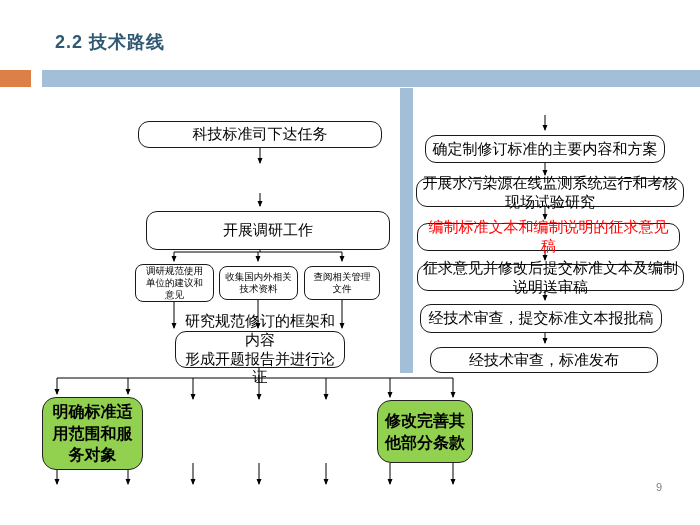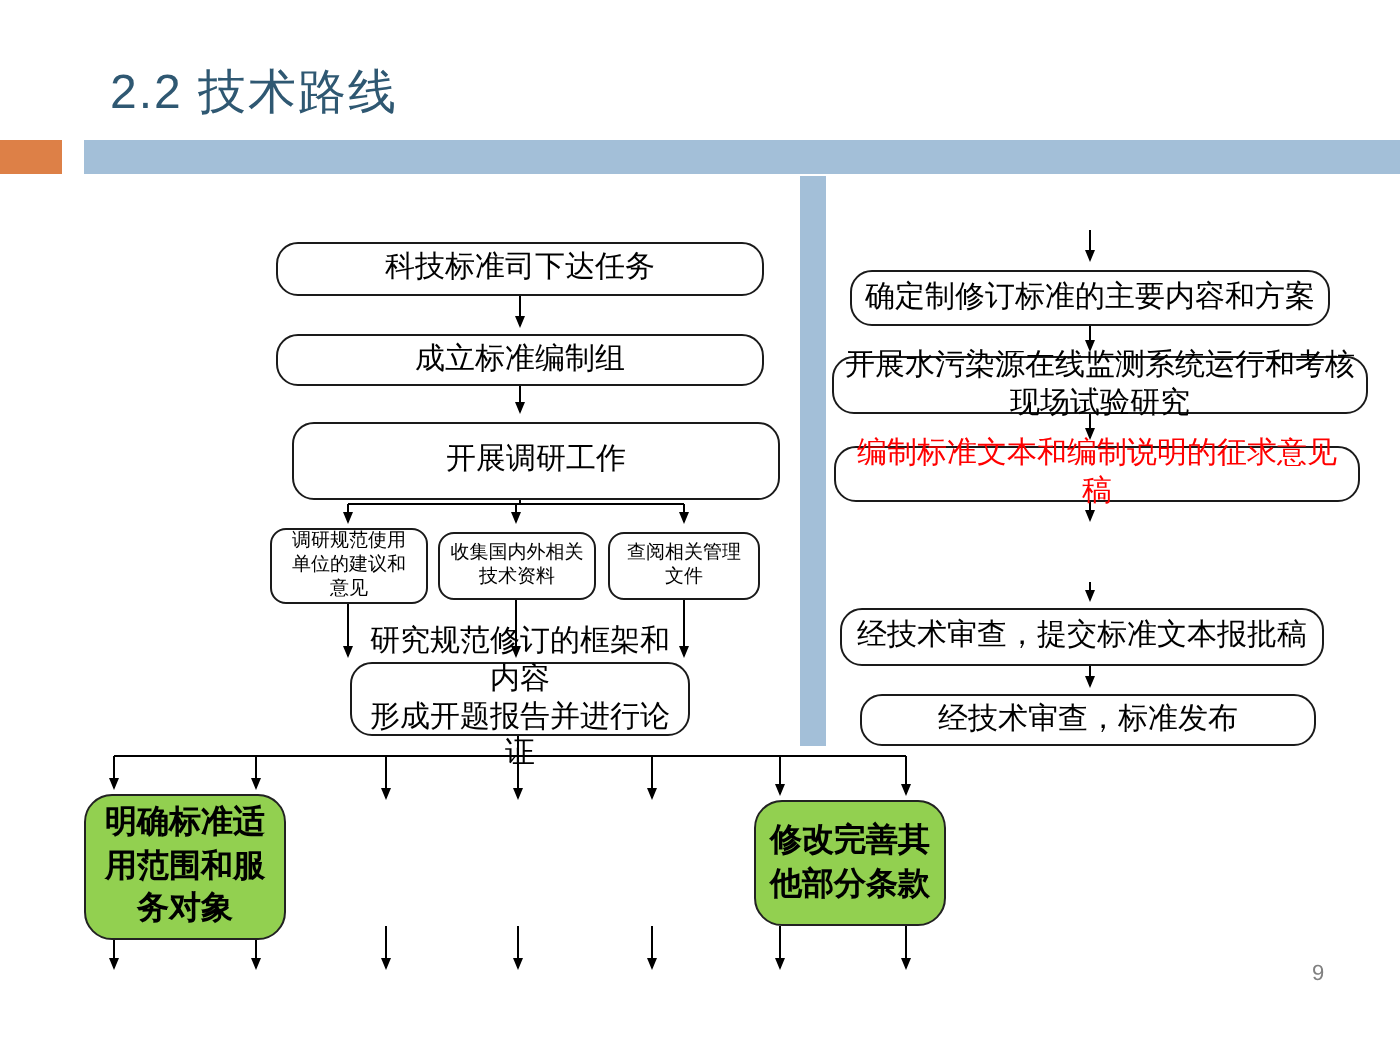--- a/index.html
+++ b/index.html
@@ -1,19 +1,19 @@
 <!DOCTYPE html>
 <html><head>
 <meta charset="utf-8">
 <style>
   html,body{margin:0;padding:0;background:#fff;}
   body{width:700px;height:525px;font-family:"Liberation Sans",sans-serif;}
   #slide{position:relative;width:700px;height:525px;background:#ffffff;overflow:hidden;}
 
-  .title{position:absolute;left:55px;top:30px;font-size:24px;font-weight:normal;
+  .title{position:absolute;left:55px;top:30px;font-size:18px;font-weight:bold;
          color:#2F5872;letter-spacing:1px;white-space:nowrap;}
   .bar-orange{position:absolute;left:0;top:70px;width:31px;height:17px;background:#DD8047;}
   .bar-blue{position:absolute;left:42px;top:70px;width:658px;height:17px;background:#A3BFD8;}
   .divider{position:absolute;left:400px;top:88px;width:13px;height:285px;background:#A3BFD8;}
 
   svg.connectors{position:absolute;left:0;top:0;z-index:1;}
 
   .fbox{position:absolute;z-index:2;display:flex;align-items:center;justify-content:center;
         text-align:center;background:#fff;border:1px solid #1a1a1a;border-radius:11px;
         font-size:15px;color:#000;line-height:1.25;box-sizing:border-box;
@@ -99,31 +99,31 @@
       <line x1="545" y1="115" x2="545" y2="130" marker-end="url(#ah)"></line>
       <line x1="545" y1="163" x2="545" y2="175" marker-end="url(#ah)"></line>
       <line x1="545" y1="207" x2="545" y2="219" marker-end="url(#ah)"></line>
       <line x1="545" y1="251" x2="545" y2="260" marker-end="url(#ah)"></line>
       <line x1="545" y1="291" x2="545" y2="300" marker-end="url(#ah)"></line>
       <line x1="545" y1="333" x2="545" y2="343" marker-end="url(#ah)"></line>
     </g>
   </svg>
 
   <div id="lb1" class="fbox">科技标准司下达任务</div>
-  <div id="lb2" class="fbox">成立标准编制组</div>
   <div id="lb3" class="fbox">开展调研工作</div>
   <div id="lba" class="fbox small">调研规范使用单位的建议和意见</div>
   <div id="lbb" class="fbox small">收集国内外相关技术资料</div>
   <div id="lbc" class="fbox small">查阅相关管理文件</div>
   <div id="lb5" class="fbox">研究规范修订的框架和内容
 形成开题报告并进行论证</div>
 
   <div id="gb1" class="gbox">明确标准适用范围和服务对象</div>
   <div id="gb3" class="gbox">修改完善其他部分条款</div>
 
   <div id="rb1" class="fbox">确定制修订标准的主要内容和方案</div>
   <div id="rb2" class="fbox">开展水污染源在线监测系统运行和考核现场试验研究</div>
   <div id="rb3" class="fbox red">编制标准文本和编制说明的征求意见稿</div>
+  <div id="rb4" class="fbox">征求意见并修改后提交标准文本及编制说明送审稿</div>
   <div id="rb5" class="fbox">经技术审查，提交标准文本报批稿</div>
   <div id="rb6" class="fbox">经技术审查，标准发布</div>
 
   <div class="pagenum">9</div>
 </div>
 
 </body></html>

